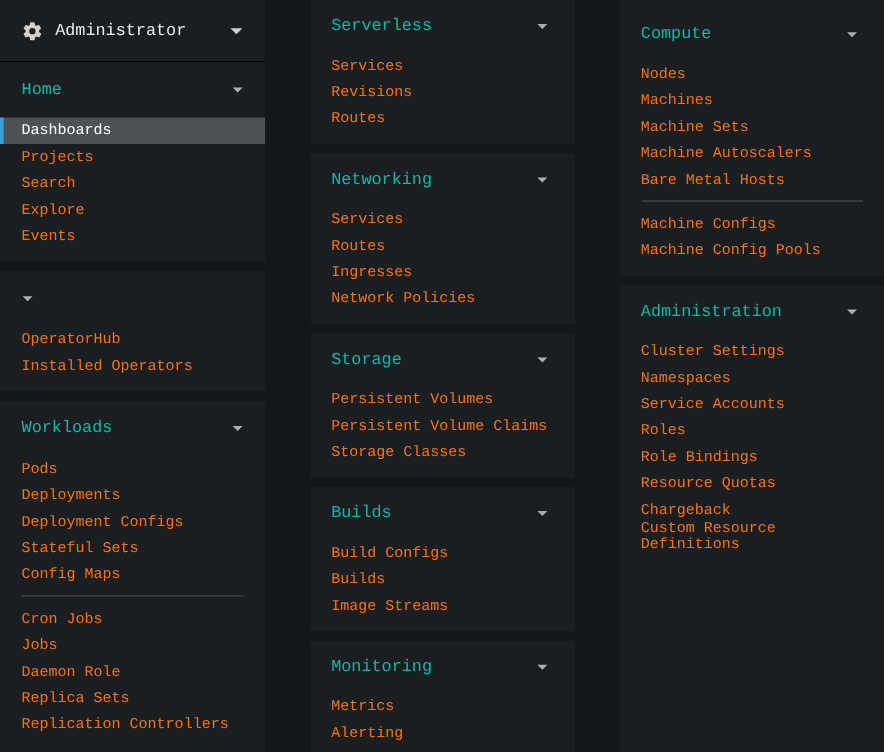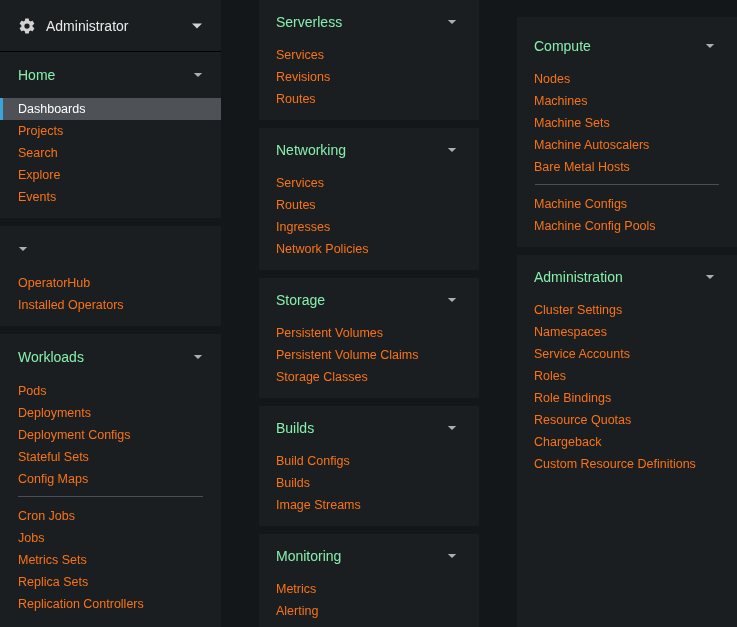--- a/index.html
+++ b/index.html
@@ -13,24 +13,25 @@
     overflow: hidden;
   }
   .columns {
     display: flex;
     height: 100%;
   }
   .col {
     background: #1b1e21;
     flex: 0 0 auto;
     overflow: hidden;
+    font-family: Liberation Mono, monospace;
   }
   .col1 { width: 221px; margin-right: 38px; }
   .col2 { width: 220px; margin-right: 38px; padding-top:0; }
-  .col3 { width: 220px; padding-top:7px;margin-top:17px;}
+  .col3 { width: 220px; padding-top:7px;}
   
   
   .perspective {
     display: flex;
     align-items: center;
     height: 52px;
     padding: 0 18px;
     border-bottom: 1px solid #000;
     background: #1b1e21;
   }
@@ -49,21 +50,21 @@
     width: 12px; height: 12px;
   }
 
   
   .sec-head {
     display: flex;
     align-items: center;
     padding: 0 18px;
     height: 46px;
     cursor: pointer;
-    color: #86efac;
+    color: #14b8a6;
     font-size: 14px;
     font-weight: 500;
   }
   .sec-head .label { flex: 1; }
   .sec-head .chev { width: 10px; height: 10px; opacity:.8;}
   .col2 .sec-head, .col3 .sec-head { height: 44px; }
   .col2 .sec-head { padding-left: 17px; padding-right: 22px;}
   .col3 .sec-head { padding-left: 17px; padding-right: 22px;}
 
   
@@ -199,21 +200,21 @@
               <span>Config Maps</span>
             </div>
             <div class="divider"></div>
             <div class="item">
               <span>Cron Jobs</span>
             </div>
             <div class="item">
               <span>Jobs</span>
             </div>
             <div class="item">
-              <span>Metrics Sets</span>
+              <span>Daemon Role</span>
             </div>
             <div class="item">
               <span>Replica Sets</span>
             </div>
             <div class="item">
               <span>Replication Controllers</span>
             </div>
           </div>
         </div>
       </div>

